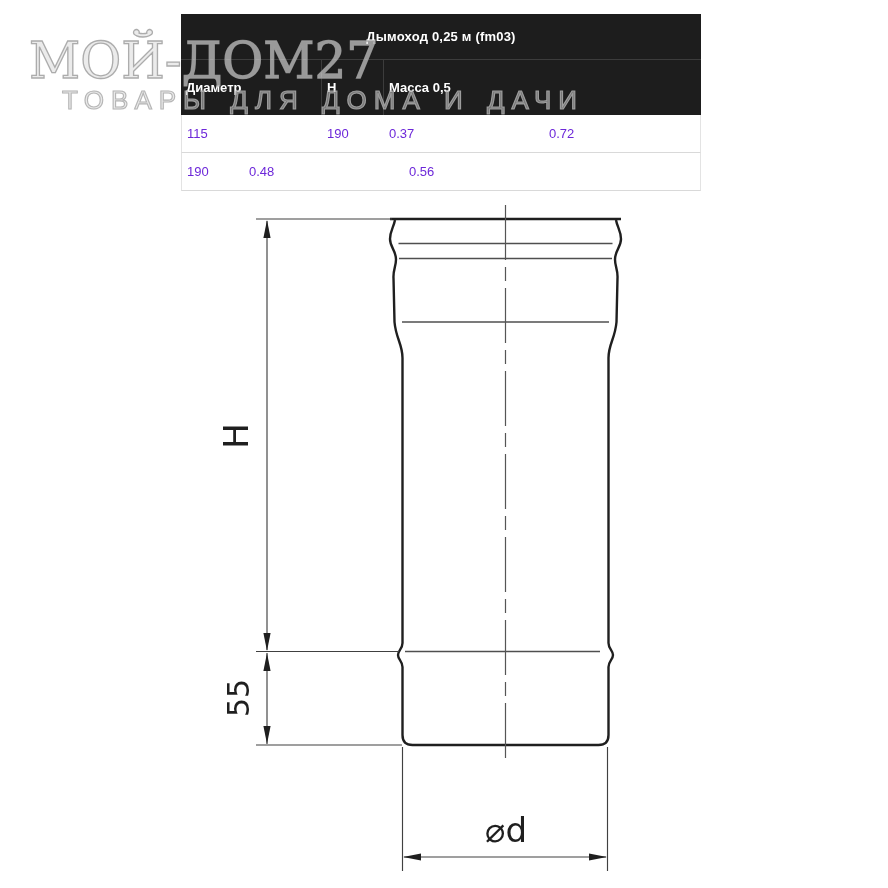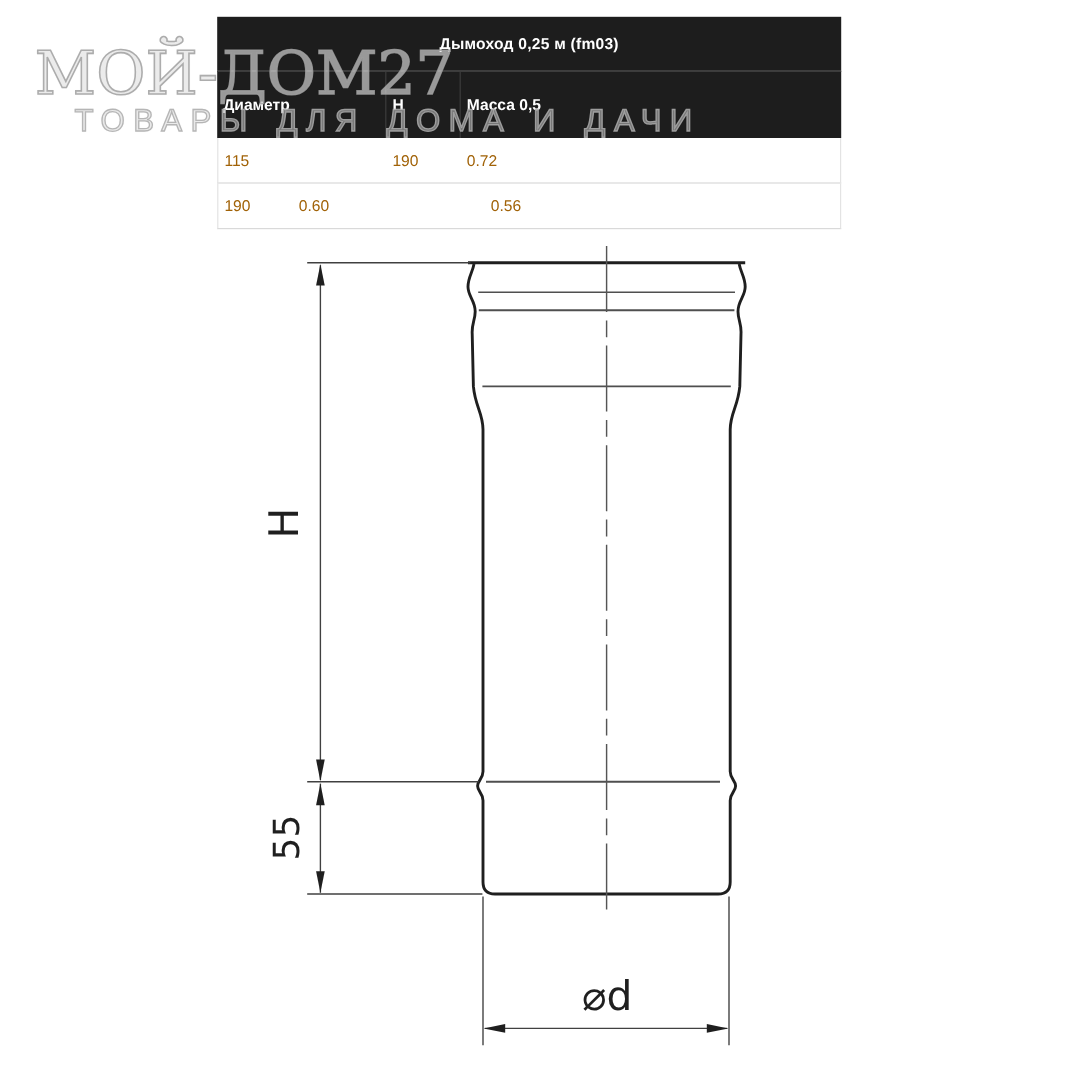--- a/index.html
+++ b/index.html
@@ -17,21 +17,21 @@
     font-size:13px;font-weight:bold;letter-spacing:.2px;
   }
   .t-head{
     height:56px;background:#1d1d1d;color:#ffffff;
     display:flex;font-size:13px;font-weight:bold;
     border-top:1px solid #3c3c3c;box-sizing:border-box;
   }
   .t-head .cell{border-left:1px solid #3c3c3c;}
   .t-head .cell:first-child{border-left:none;}
   .t-row{
-    height:38px;background:transparent;color:#a16207;display:flex;font-size:13px;
+    height:38px;background:transparent;color:#6d28d9;display:flex;font-size:13px;
     border-bottom:1px solid #d9d9d9;box-sizing:border-box;
     border-left:1px solid #e3e3e3;border-right:1px solid #e3e3e3;
   }
   .cell{
     display:flex;align-items:center;padding-left:5px;box-sizing:border-box;
     white-space:nowrap;overflow:hidden;
   }
   .c0{width:140px;} .c1{width:62px;} .c2{width:160px;} .c3{flex:1;}
   
   .watermark{position:absolute;left:0;top:0;z-index:3;pointer-events:none;}
@@ -120,25 +120,26 @@
 <div class="spec-table">
   <div class="t-title">Дымоход 0,25 м (fm03)</div>
   <div class="t-head">
     <div class="cell c0">Диаметр</div>
     <div class="cell c1">Н</div>
     <div class="cell c2">Масса 0,5</div>
   </div>
   <div class="t-row">
     <div class="cell c0">115</div>
     <div class="cell c1">190</div>
+    <div class="cell c2">0.37</div>
     <div class="cell c3">0.72</div>
   </div>
   <div class="t-row">
     <div class="cell c1">190</div>
-    <div class="cell c2">0.60</div>
+    <div class="cell c2">0.48</div>
     <div class="cell c3">0.56</div>
   </div>
 </div>
 
 <div class="watermark">
   <div class="wm-title">МОЙ-ДОМ27</div>
   <div class="wm-sub">ТОВАРЫ ДЛЯ ДОМА И ДАЧИ</div>
 </div>
 
 </body></html>

